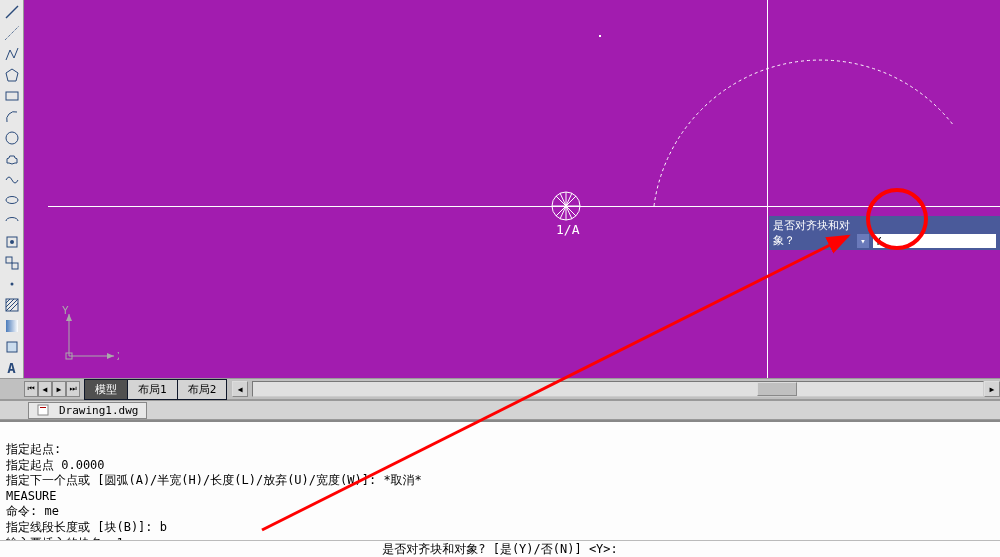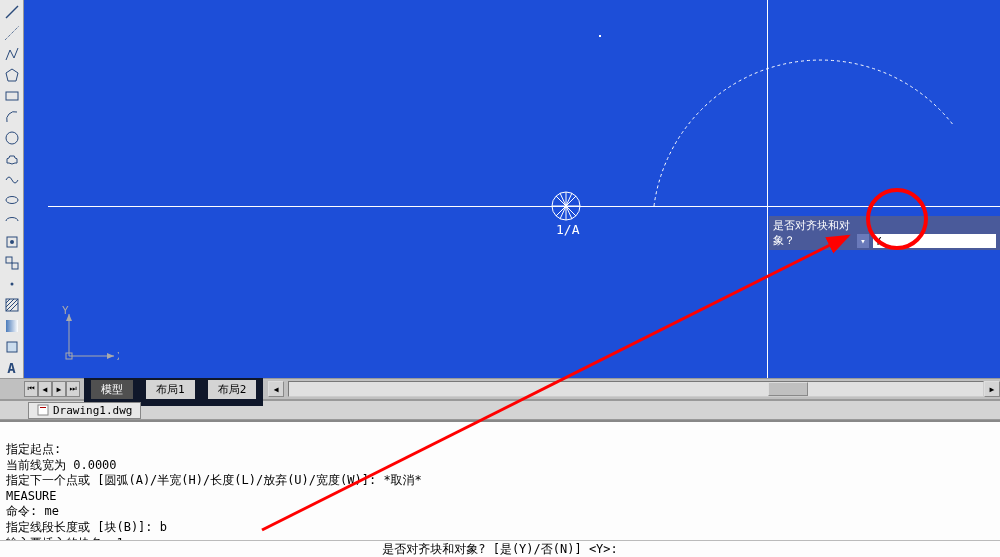--- a/index.html
+++ b/index.html
@@ -31,21 +31,21 @@
       margin: 1px 0;
       display: flex;
       align-items: center;
       justify-content: center;
       cursor: pointer;
       font-size: 14px;
       color: #2a4a7a;
     }
     .drawing-area {
       flex: 1;
-      background: #1d4ed8;
+      background: #a21caf;
       position: relative;
       overflow: hidden;
     }
     .crosshair-h {
       position: absolute;
       left: 24px;
       right: 0;
       top: 206px;
       height: 1px;
       background: #fff;
@@ -145,21 +145,21 @@
       border: 1px solid #888;
       background: #d4d4d4;
       font-size: 8px;
       display: flex;
       align-items: center;
       justify-content: center;
       cursor: pointer;
     }
     .tab {
       padding: 2px 10px;
-      border: 7px solid #0f172a;
+      border: 1px solid #0f172a;
       background: #d4d4d4;
       margin-right: -1px;
       cursor: pointer;
       font-size: 11px;
     }
     .tab.active {
       background: #505050;
       color: #fff;
     }
     .scroll-area-h {
@@ -197,21 +197,21 @@
       align-items: center;
       padding-left: 28px;
     }
     .file-tab {
       padding: 1px 8px;
       border: 1px solid #888;
       background: #e8e8e8;
       font-size: 11px;
       display: flex;
       align-items: center;
-      gap: 4px;
+      gap: 10px;
     }
     .command-window {
       background: #fdfdfd;
       border-top: 2px solid #888;
       height: 120px;
       overflow-y: auto;
       padding: 20px 6px;
       font-family: "SimSun", monospace;
       font-size: 12px;
       line-height: 1.3;
@@ -419,21 +419,21 @@
     <svg width="12" height="12">
         <rect x="1" y="1" width="10" height="10" fill="#fff" stroke="#888"></rect>
         <rect x="3" y="3" width="6" height="1" fill="#a00"></rect>
       </svg>
     <span>Drawing1.dwg</span>
   </div>
 </div>
 
 <div class="command-window">
   <div class="command-line">指定起点:</div>
-  <div class="command-line">当前线宽为 0.0000</div>
+  <div class="command-line">指定起点 0.0000</div>
   <div class="command-line">指定下一个点或 [圆弧(A)/半宽(H)/长度(L)/放弃(U)/宽度(W)]: *取消*</div>
   <div class="command-line">MEASURE</div>
   <div class="command-line">命令: me</div>
   <div class="command-line">指定线段长度或 [块(B)]: b</div>
   <div class="command-line">输入要插入的块名: 1</div>
 </div>
 
 <div class="command-input-row">
   <span>是否对齐块和对象? [是(Y)/否(N)] &lt;Y&gt;:</span>
   <input class="command-input" value="" style="">

